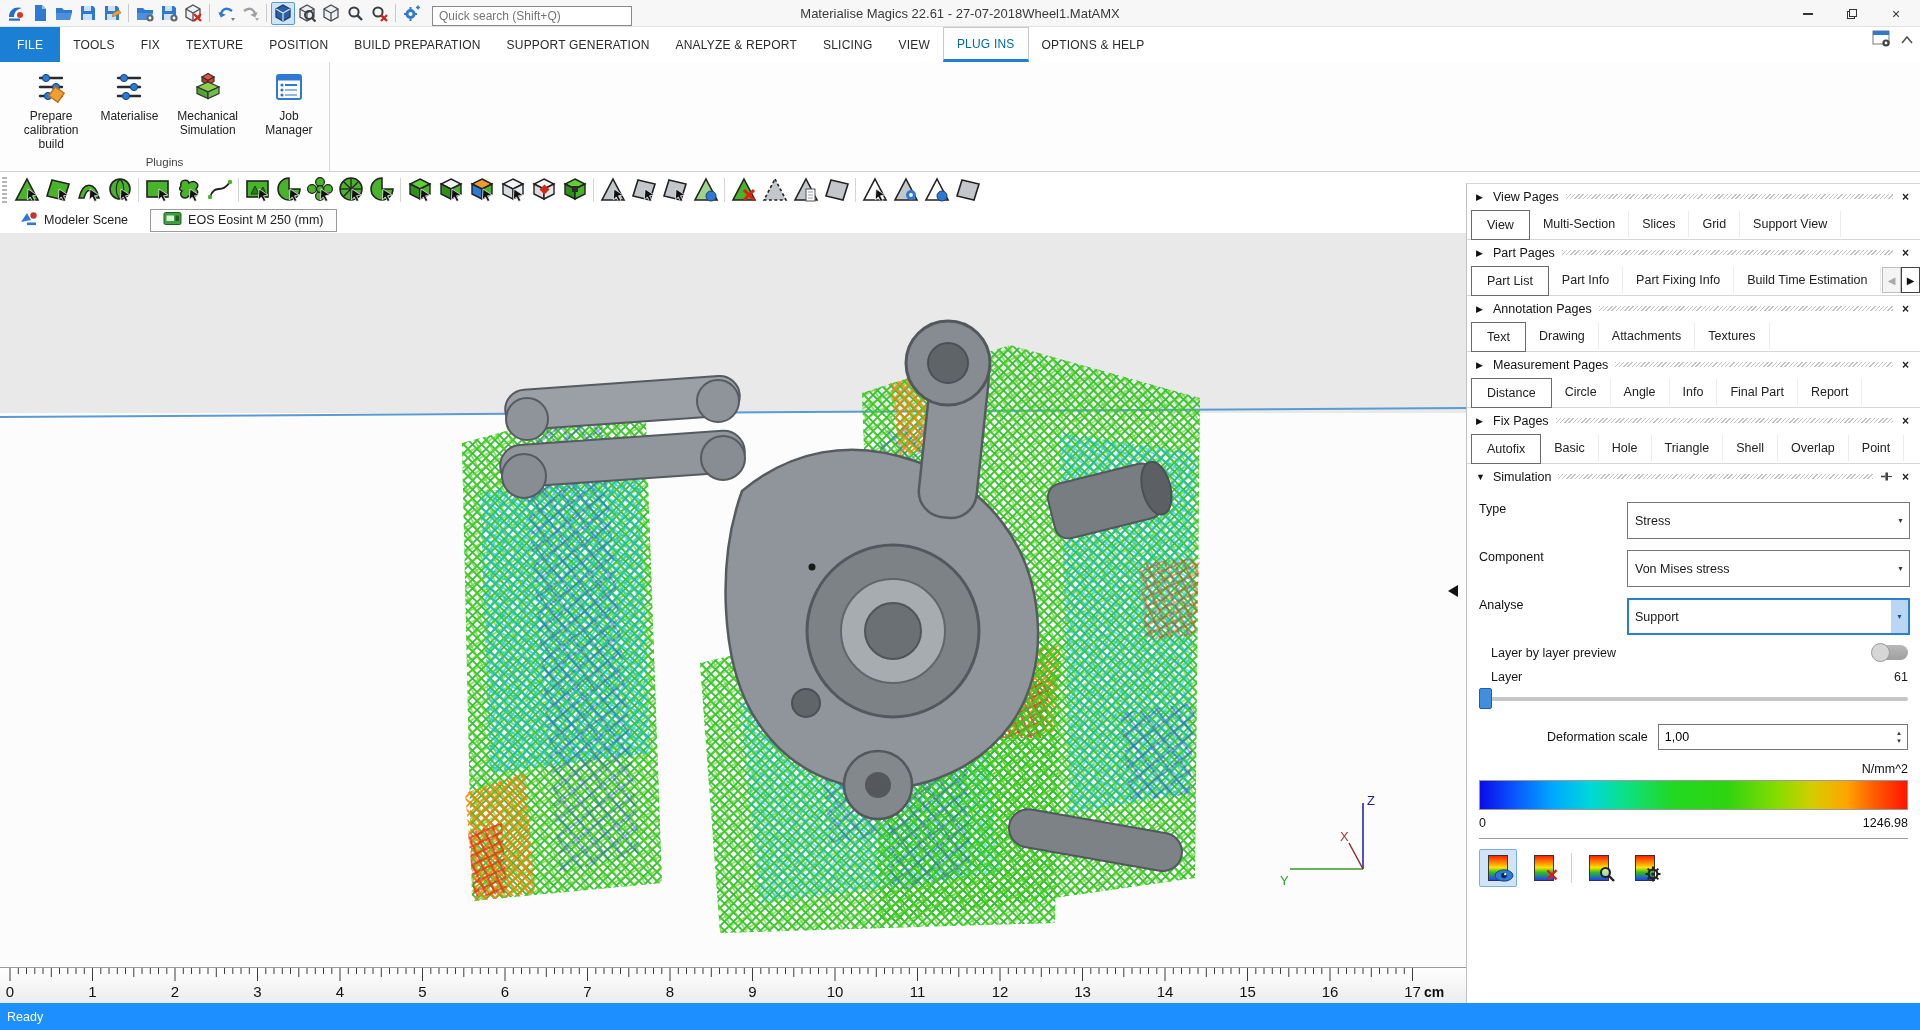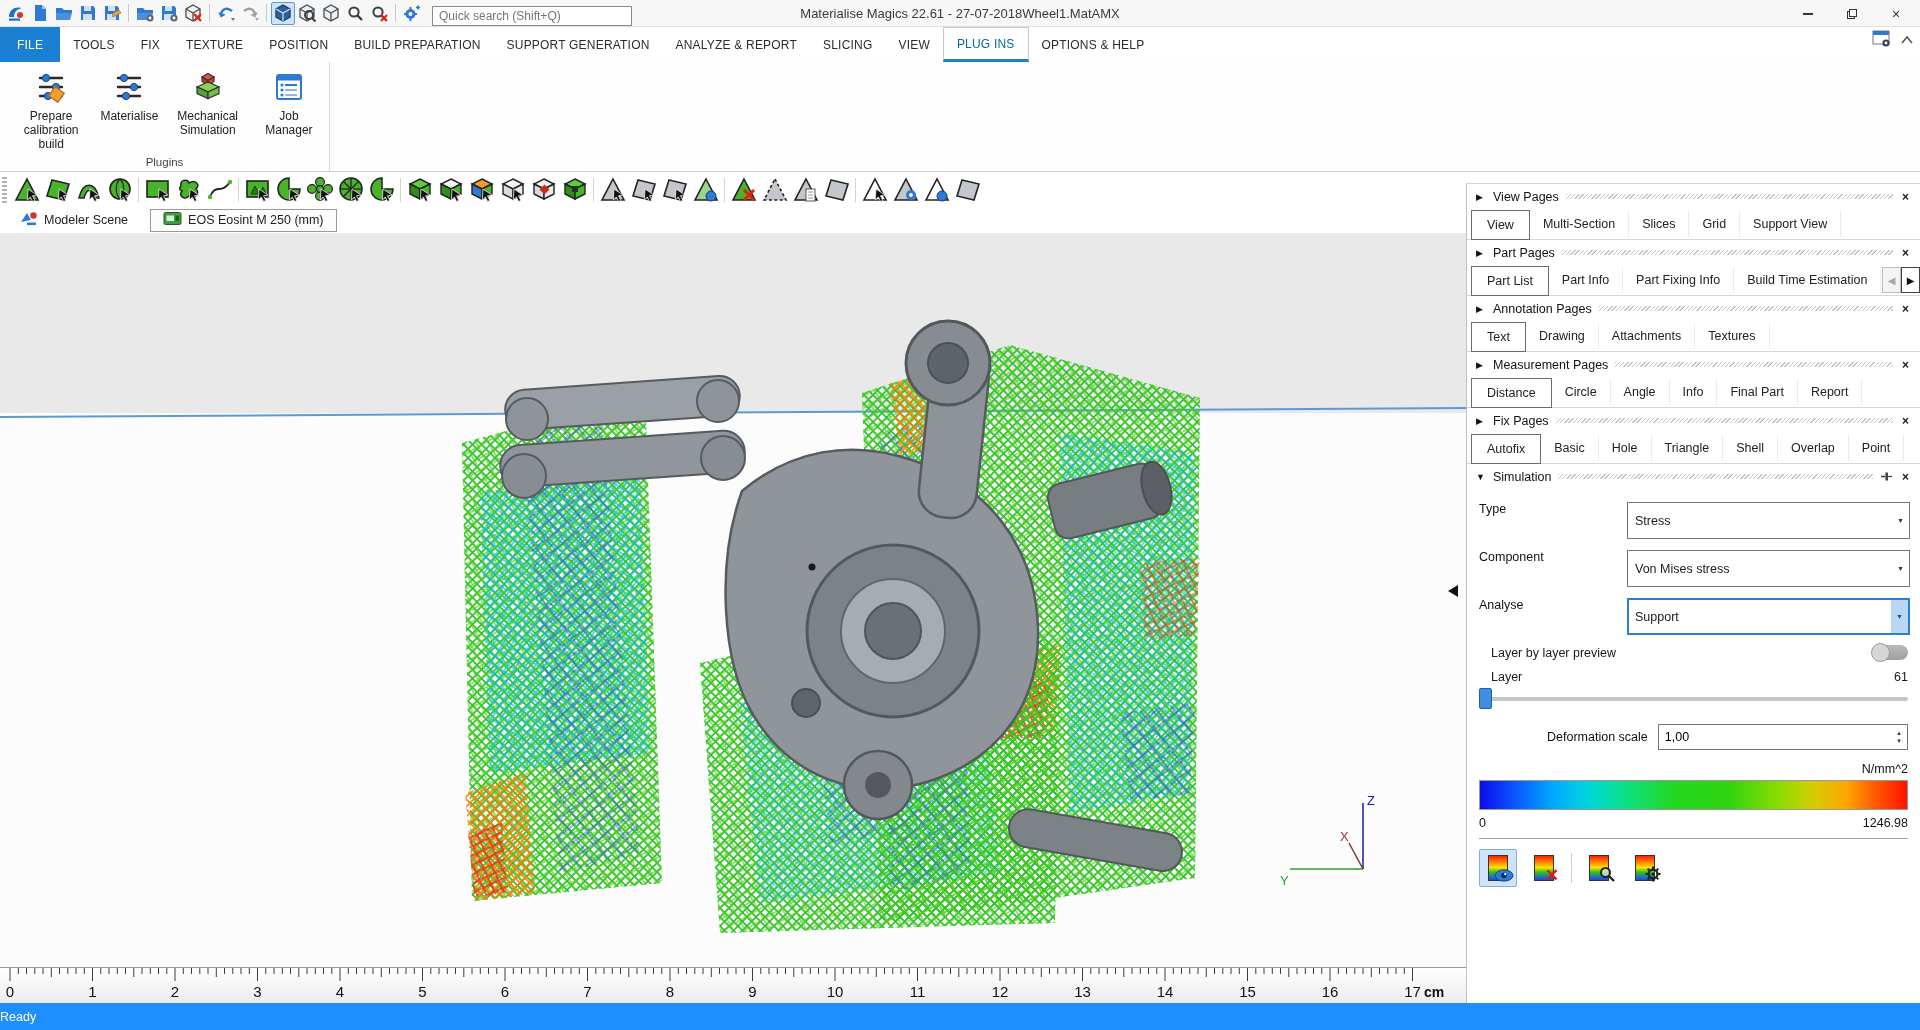--- a/index.html
+++ b/index.html
@@ -97,21 +97,21 @@
   .gbtn{position:relative;width:38px;height:38px;border:1px solid transparent;border-radius:2px;display:flex;align-items:center;justify-content:center;background:transparent}
   .gbtn.sel{background:#cfe4f8;border-color:#7ab0e0}
   .gthumb{width:20px;height:26px;border:1px solid #333;background:linear-gradient(#ff2000,#ff9400 30%,#ffe000 48%,#2ec020 68%,#2040ff 100%)}
   .gov{position:absolute;right:2px;bottom:1px}
   .gov.redx{color:#e01810;font-weight:bold;font-size:17px;line-height:1;right:3px;bottom:2px}
   .gbtnsep{width:1px;height:30px;background:#cfcfcf}
 
   
   .rulerbar{position:absolute;left:0;top:967px;width:1466px;height:36px;background:linear-gradient(#ffffff,#ececec);border-top:1px solid #9a9a9a}
   
-  .statusbar{position:absolute;left:0;top:1003px;width:1920px;height:27px;background:#1d8fff;color:#fff;display:flex;align-items:center;padding-left:0;font-size:12.5px}
+  .statusbar{position:absolute;left:0;top:1003px;width:1920px;height:27px;background:#1d8fff;color:#fff;display:flex;align-items:center;padding-left:7px;font-size:12.5px}
 </style>
 </head>
 <body>
 
 <div id="app">
 
   <header class="titlebar">
     <div class="qicons" id="quickToolbar">
         <span class="qbtn">
           <svg width="20" height="20" viewBox="0 0 20 20">

